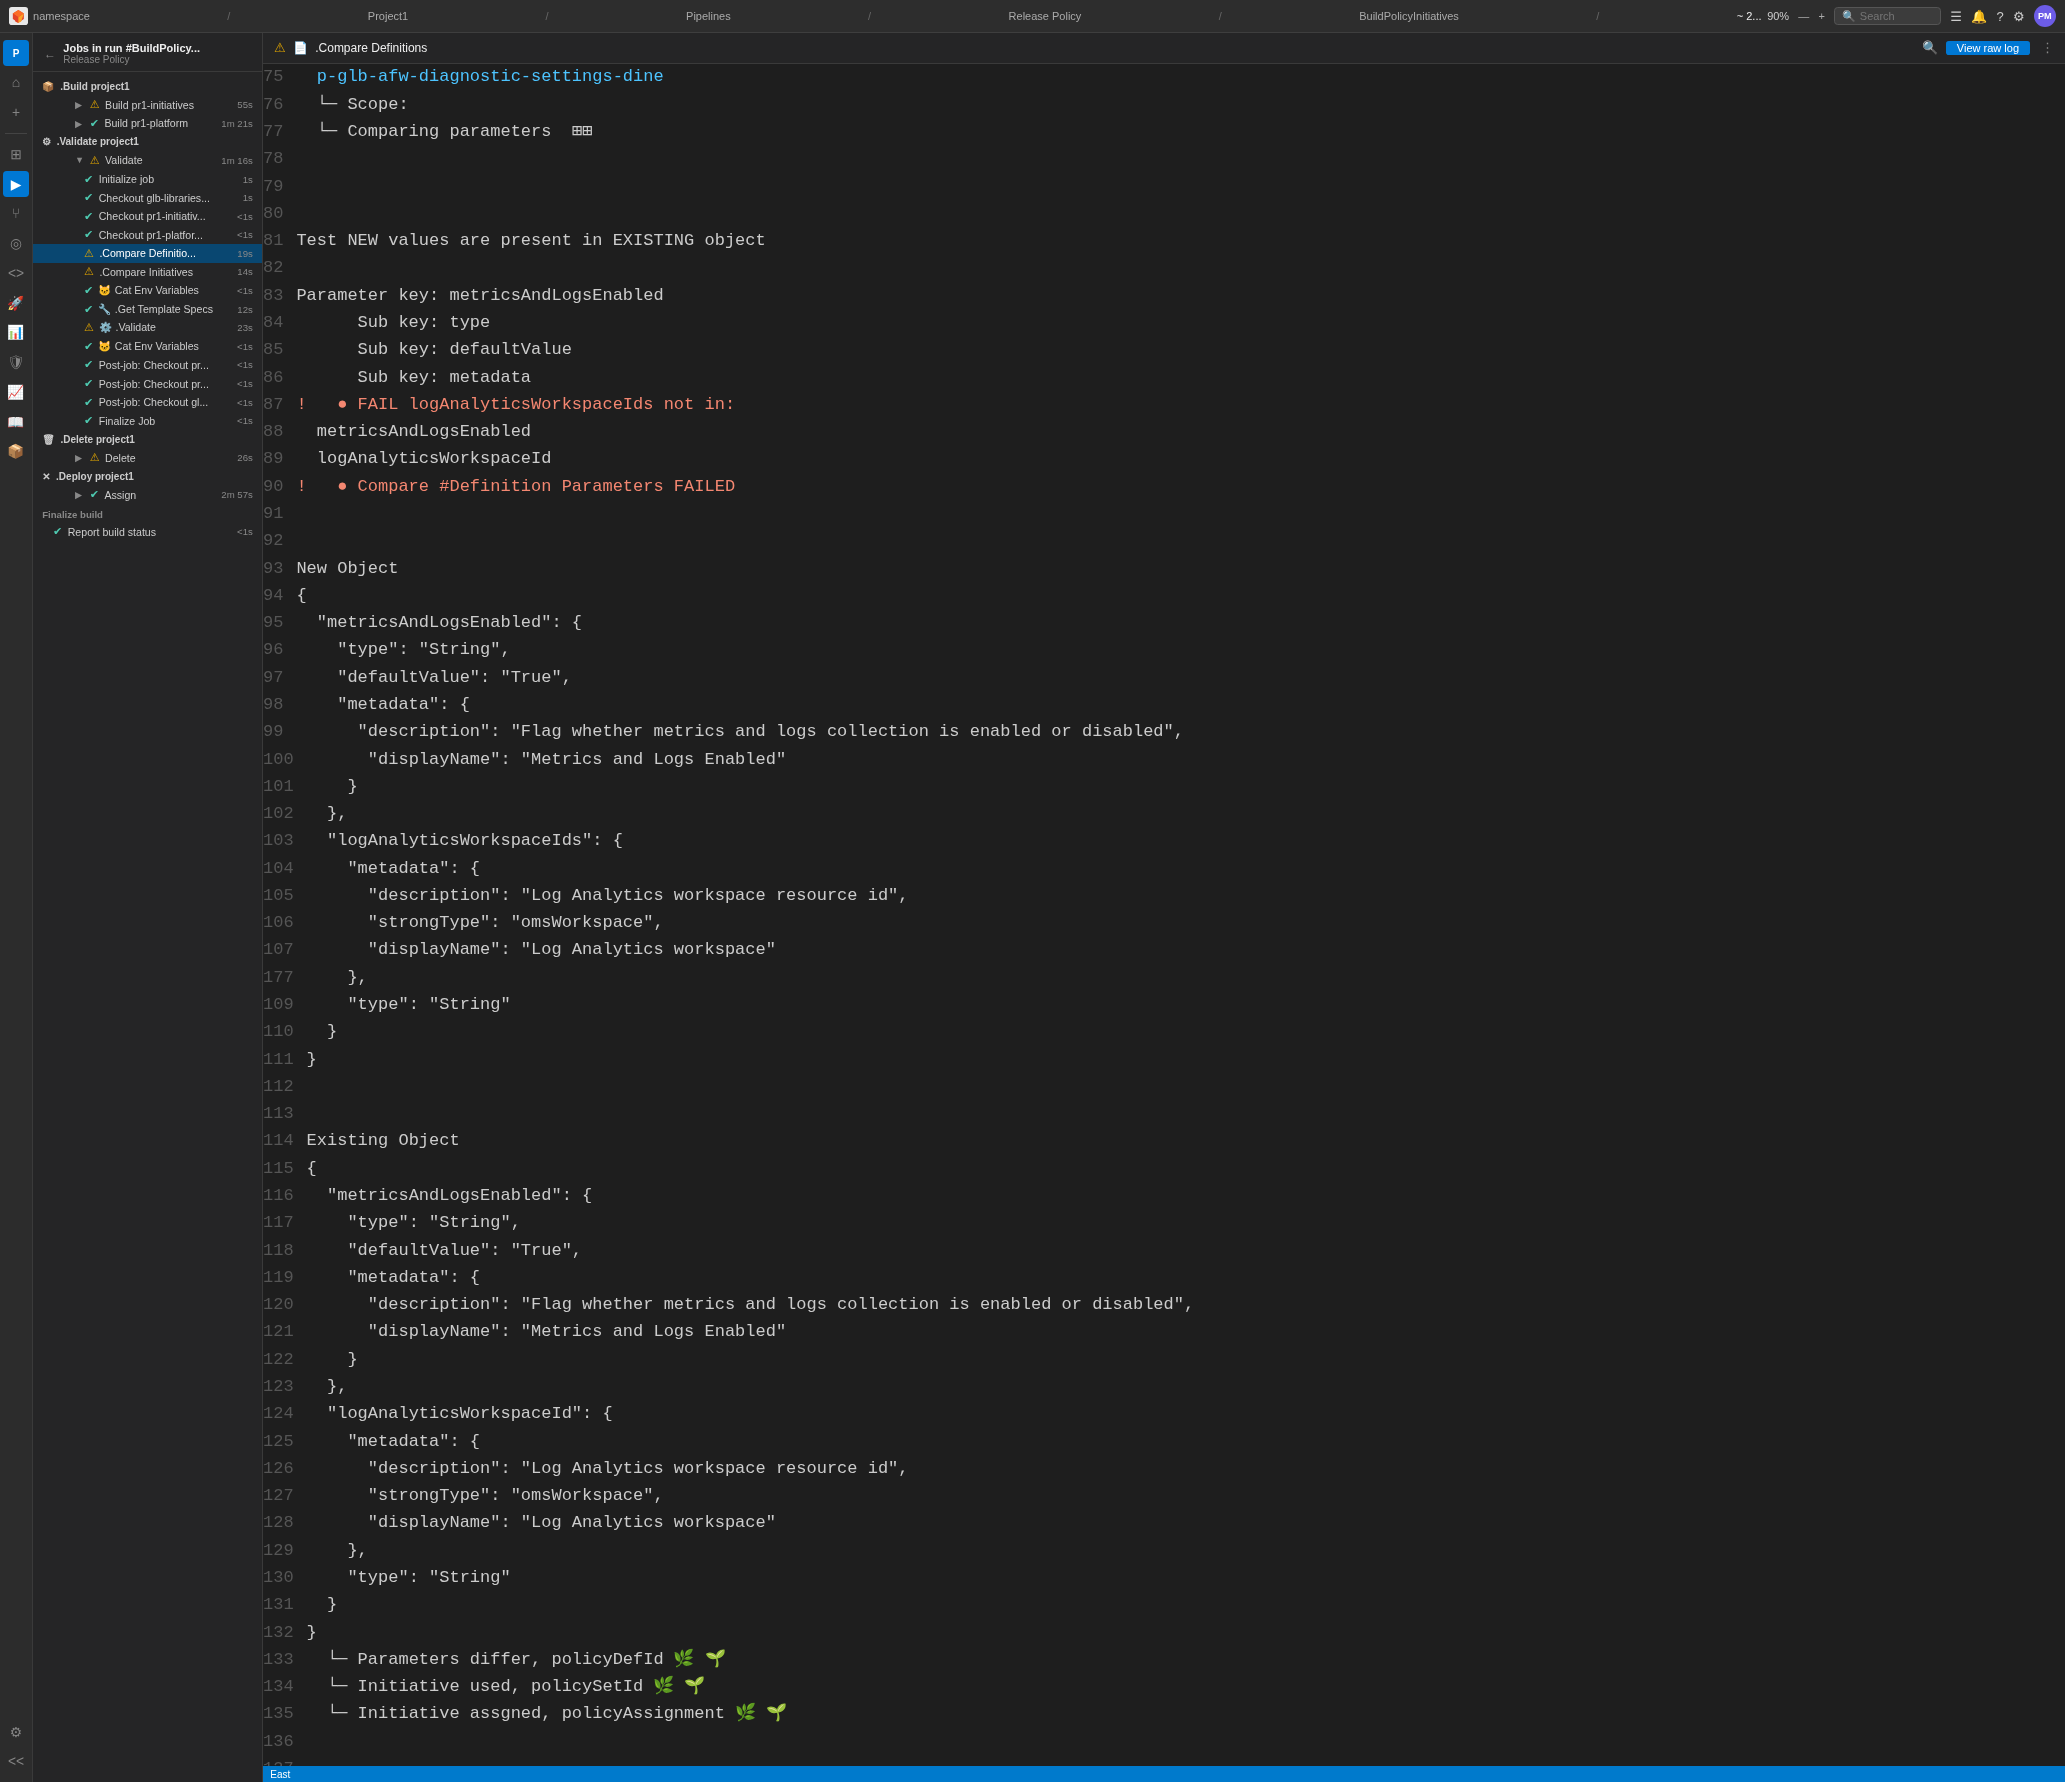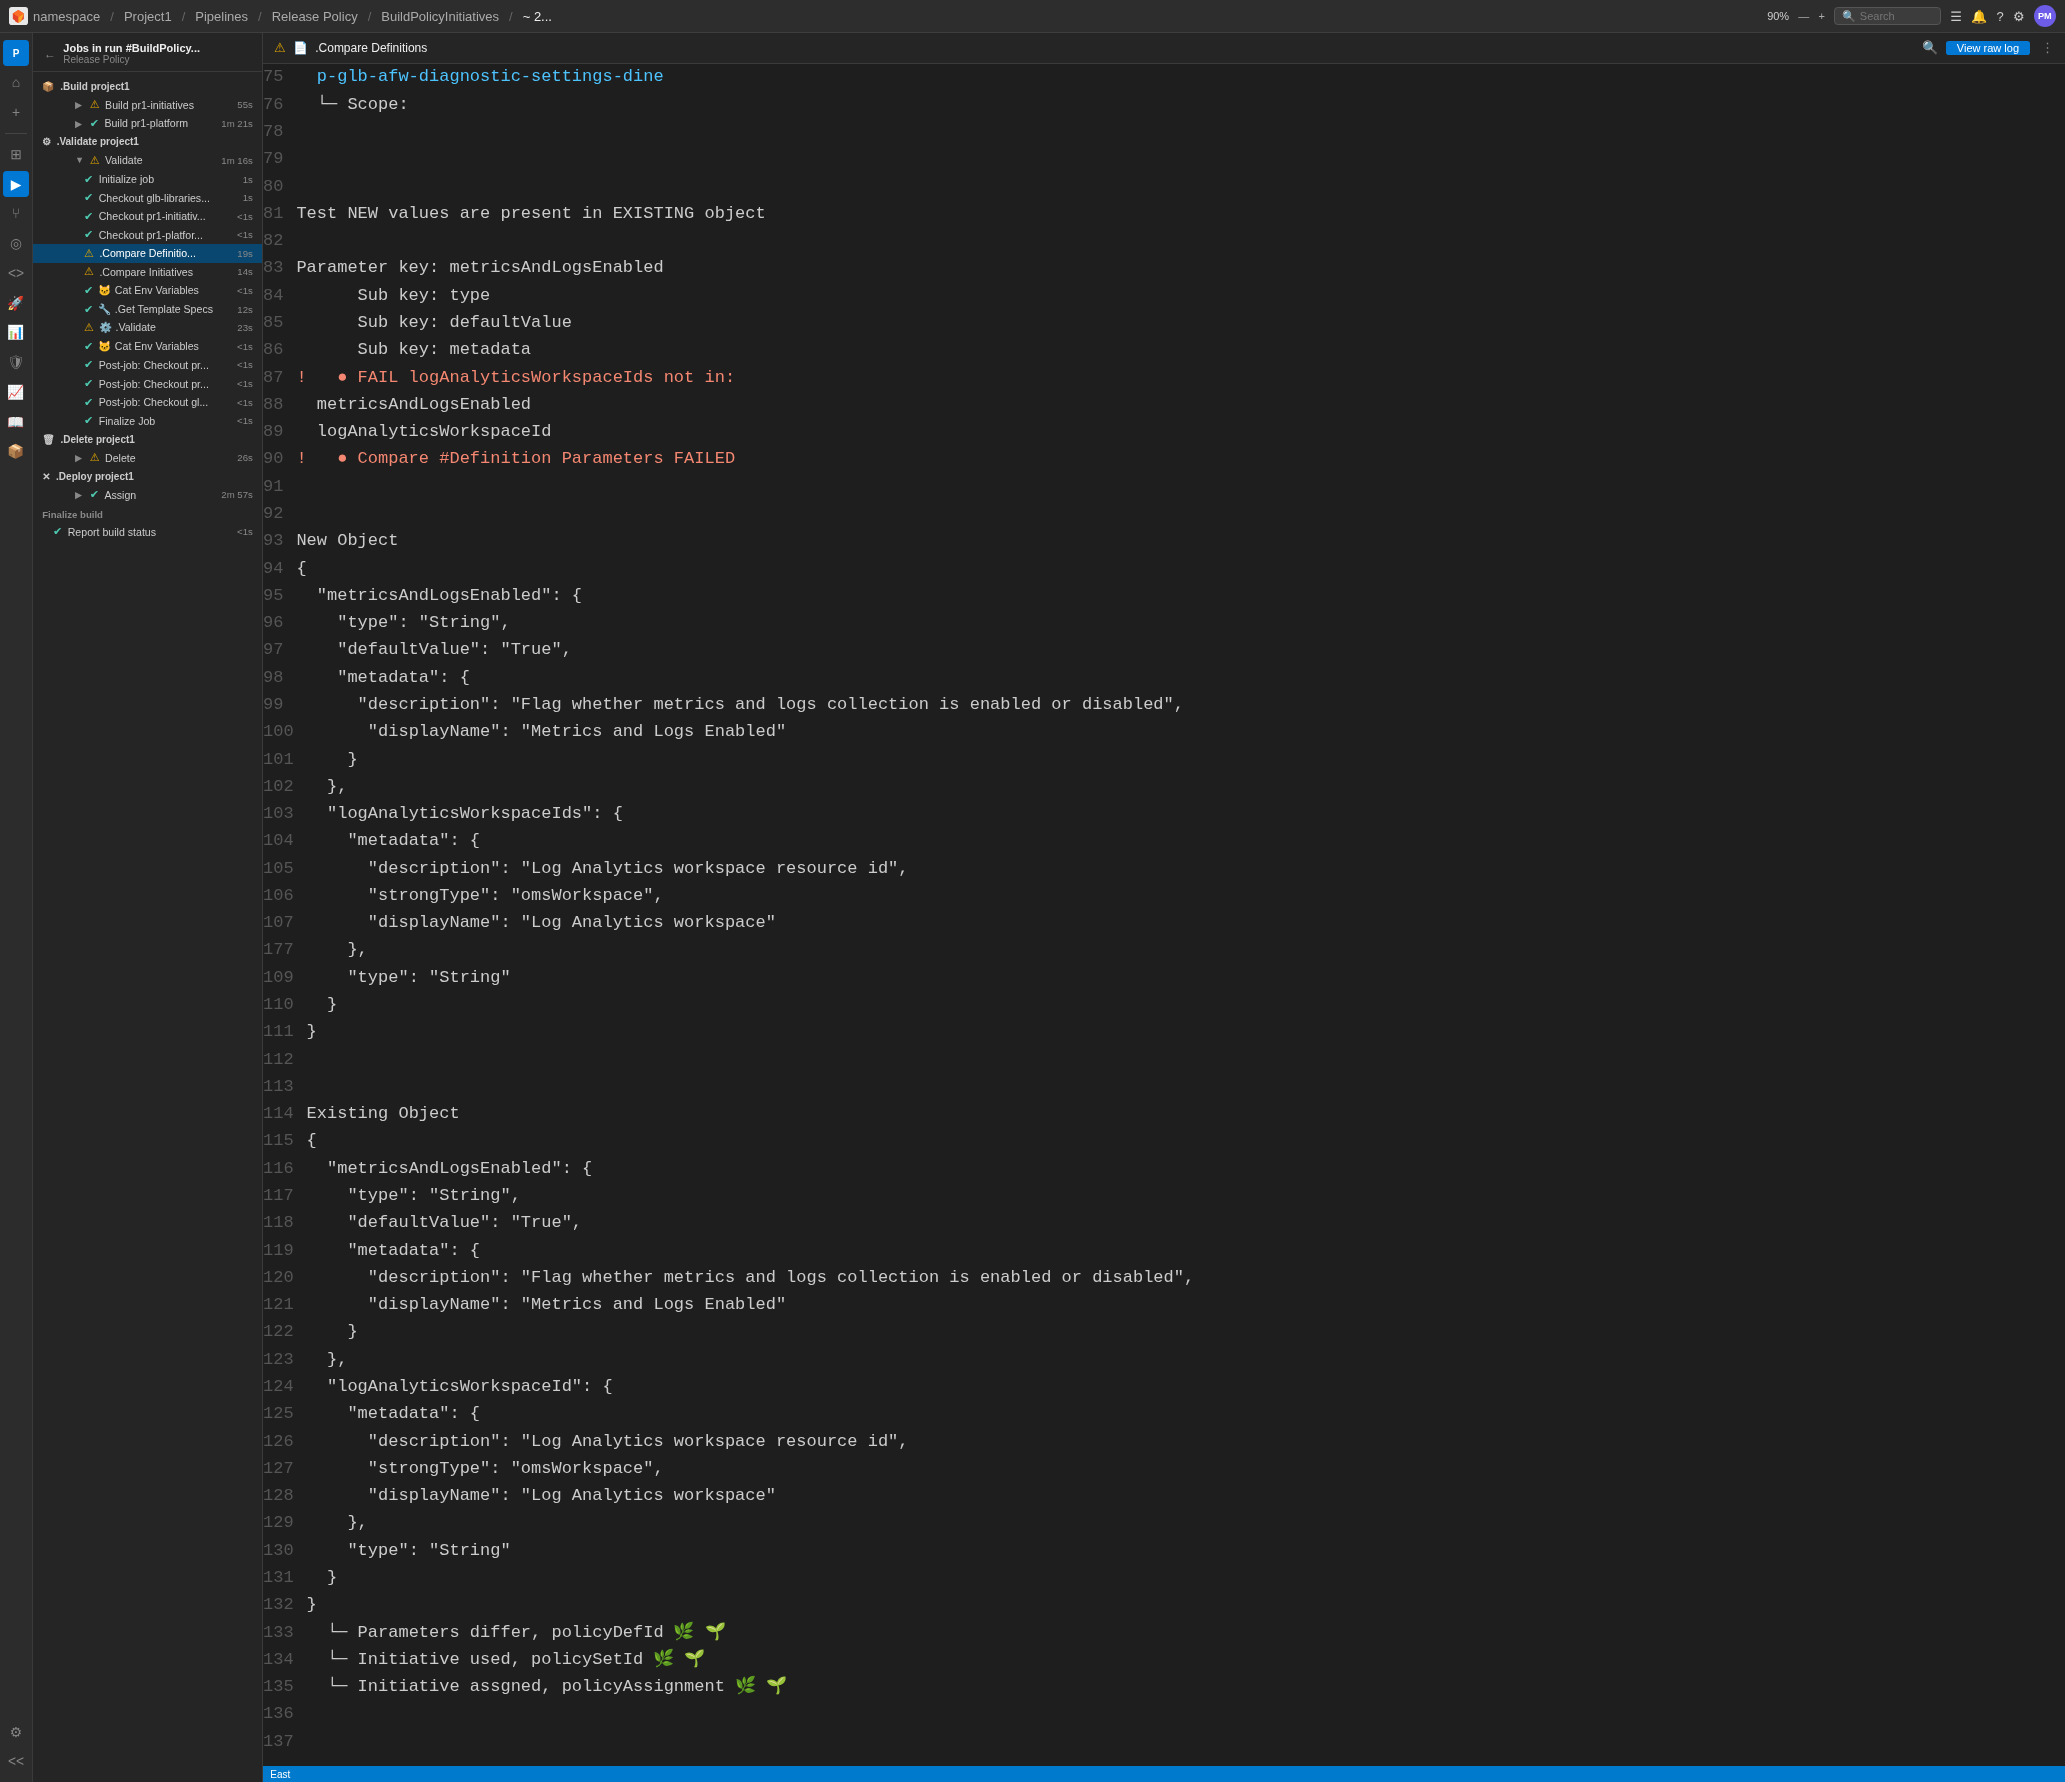--- a/index.html
+++ b/index.html
@@ -27,21 +27,21 @@
     }
     .top-bar-logo {
       width: 18.4px; height: 18.4px;
       background: #e8e8e8;
       border-radius: 2.8px;
       display: flex; align-items: center; justify-content: center;
       font-size: 10px; font-weight: bold; color: #333;
       flex-shrink: 0;
     }
     .breadcrumb {
-      display: flex; align-items: center; gap: 10px; color: #aaa; font-size: 13px; flex: 1;
+      display: flex; align-items: center; gap: 19px; color: #aaa; font-size: 11px; flex: 1; justify-content: space-between;
     }
     .breadcrumb a { color: #aaa; text-decoration: none; cursor: pointer; }
     .breadcrumb .sep { color: #666; }
     .breadcrumb .current { color: #eee; }
     .top-bar-right {
       display: flex; align-items: center; gap: 9.2px;
     }
     .zoom-control {
       display: flex; align-items: center; gap: 3.7px; color: #ccc; font-size: 11px;
     }
@@ -428,20 +428,24 @@
 
       <div class="log-line">
         <span class="line-num">75</span>
         <span class="log-text log-link">  p-glb-afw-diagnostic-settings-dine</span>
       </div>
       <div class="log-line">
         <span class="line-num">76</span>
         <span class="log-text">  └─ Scope:</span>
       </div>
       <div class="log-line">
+        <span class="line-num">77</span>
+        <span class="log-text">  └─ Comparing parameters  ⊞⊞</span>
+      </div>
+      <div class="log-line">
         <span class="line-num">78</span>
         <span class="log-text"> </span>
       </div>
       <div class="log-line">
         <span class="line-num">79</span>
         <span class="log-text"> </span>
       </div>
       <div class="log-line">
         <span class="line-num">80</span>
       </div>

